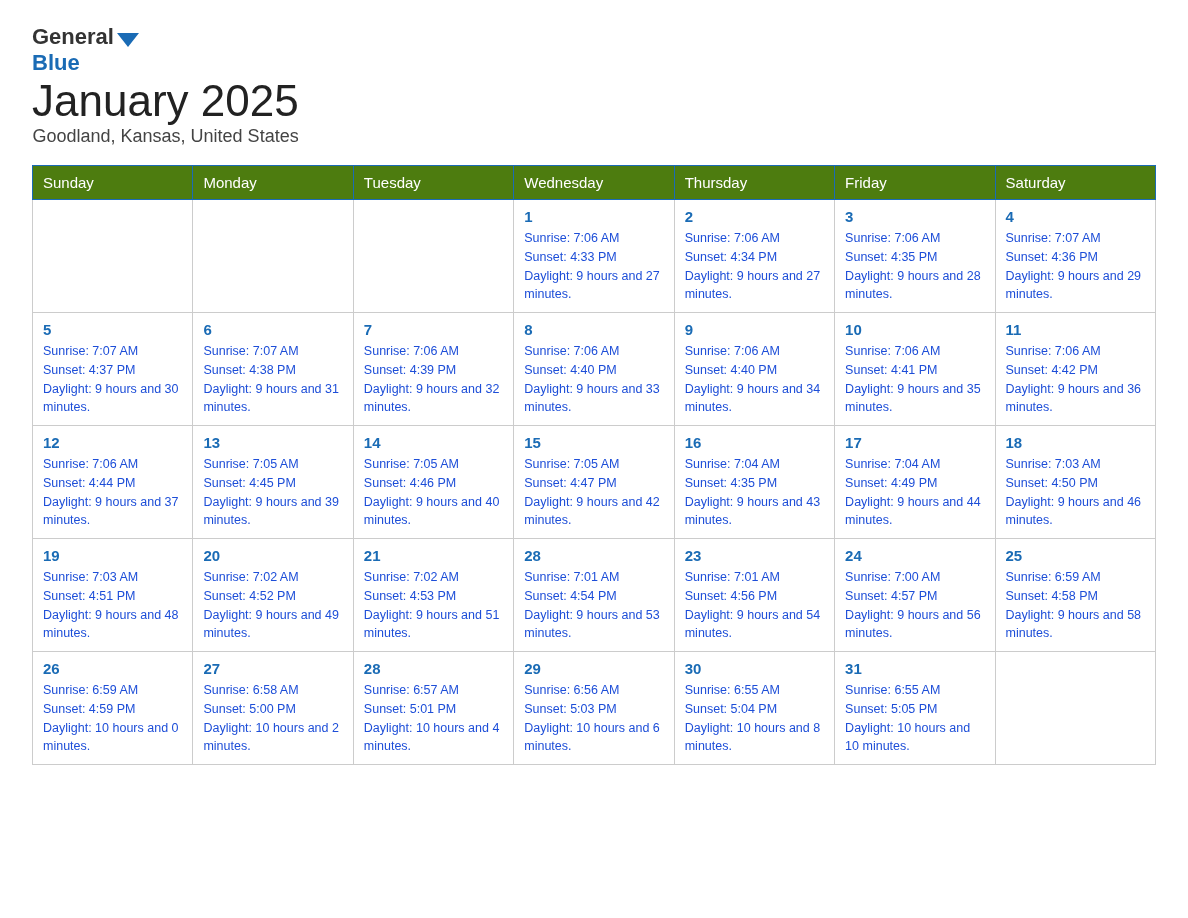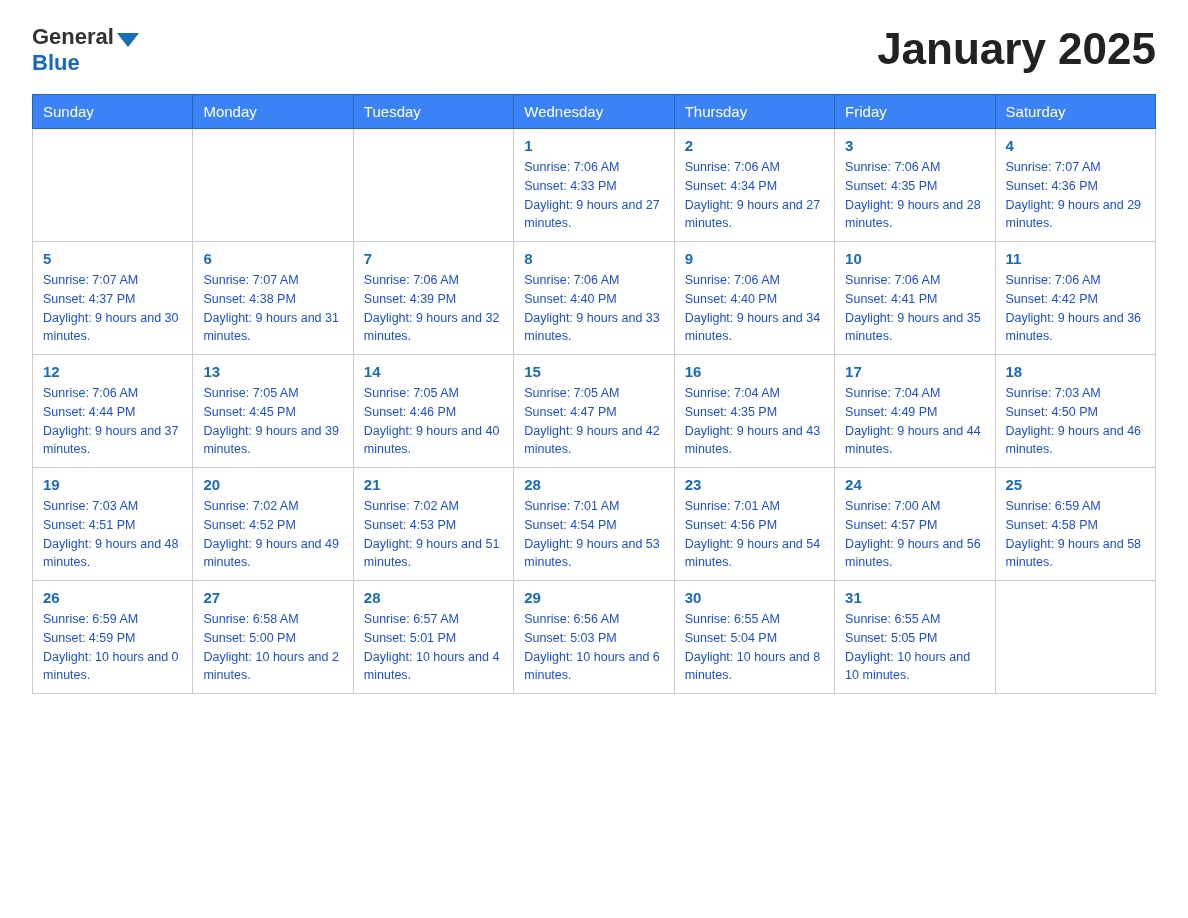--- a/index.html
+++ b/index.html
@@ -7,20 +7,21 @@
       background: #ffffff;
       font-family: Arial, sans-serif;
       padding: 24px 32px;
       color: #333;
     }
     .header {
       display: flex;
       justify-content: space-between;
       align-items: flex-start;
       margin-bottom: 18px;
+      flex-direction: column;
     }
     .logo {
       display: flex;
       align-items: center;
       gap: 0;
     }
     .logo-text-general {
       font-size: 22px;
       font-weight: bold;
       color: #333;
@@ -29,34 +30,34 @@
       font-size: 22px;
       font-weight: bold;
       color: #1a6bb5;
       text-align: center;
     }
     .title-block {
       text-align: right;
     }
     .month-title {
       font-size: 44px;
-      font-weight: bold;
+      font-weight: normal;
       color: #222;
     }
     .location-title {
       font-size: 18px;
       color: #444;
     }
     .calendar-table {
       width: 100%;
       border-collapse: collapse;
       table-layout: fixed;
     }
     .calendar-table thead tr th {
-      background-color: #3b82f6;
+      background-color: #4d7c0f;
       color: #ffffff;
       font-size: 15px;
       font-weight: normal;
       padding: 8px 10px;
       text-align: left;
       border: 1px solid #1a6bb5;
     }
     .calendar-table tbody tr td {
       vertical-align: top;
       padding: 8px 10px;
@@ -106,20 +107,21 @@
         <span class="logo-text-general">General</span>
         <span class="logo-arrow"></span>
       </div>
       <div>
         <span class="logo-text-blue">Blue</span>
       </div>
     </div>
   </div>
   <div class="title-block">
     <div class="month-title">January 2025</div>
+    <div class="location-title">Goodland, Kansas, United States</div>
   </div>
 </div>
 
 <table class="calendar-table">
   <thead>
     <tr>
     <th>Sunday</th>
         <th>Monday</th>
         <th>Tuesday</th>
         <th>Wednesday</th>

